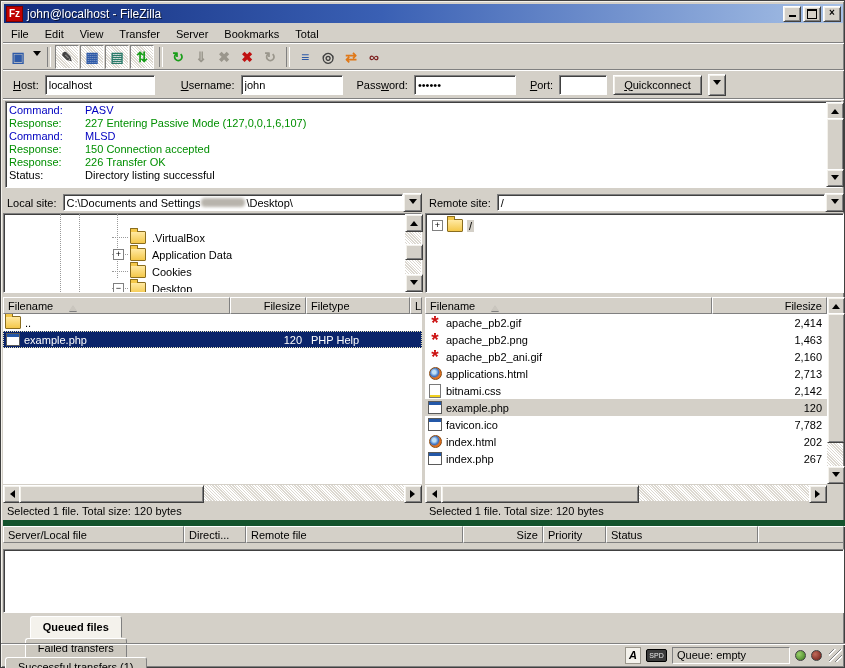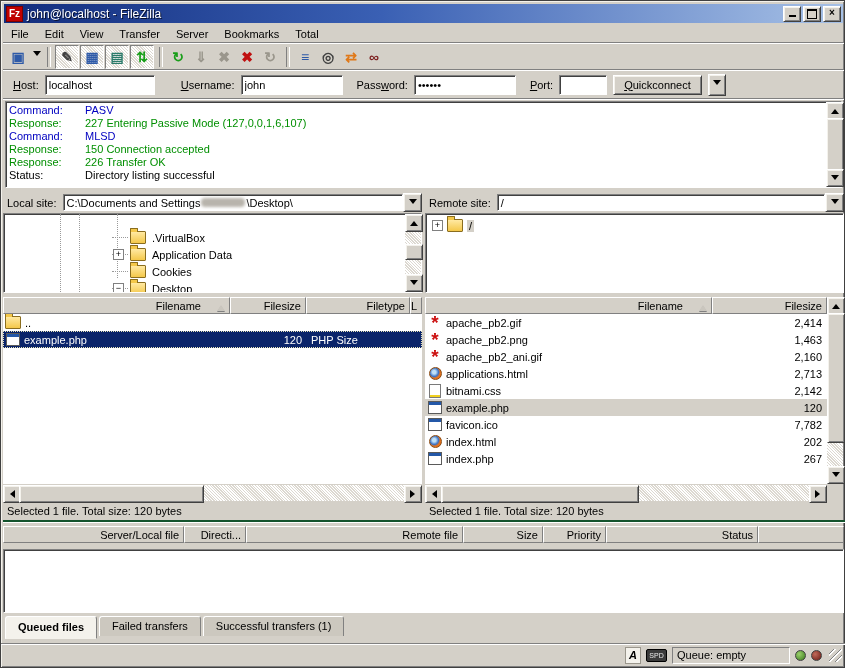--- a/index.html
+++ b/index.html
@@ -101,43 +101,43 @@
       box-shadow:inset 0 3px 0 #2458a8;}
   .fi.firefox::before{content:"";width:11px;height:11px;border-radius:50%;border:1px solid #8a4a10;
       background:radial-gradient(circle at 38% 38%,#bfe0f8 0 18%,#3a72c4 45%,#e8721c 62% 100%);}
   .fi.css::before{content:"";width:10px;height:12px;background:#fff;border:1px solid #7a7a7a;
       box-shadow:inset 0 -2px 0 #f0d020;}
   .fi.apache{color:#cc1111;font-size:19px;font-weight:bold;line-height:10px;}
   
   .listhdr{position:absolute;height:17px;display:flex;}
   .hcell{border:1px solid;border-color:#fff #808080 #808080 #fff;background:#d4d0c8;
          box-sizing:border-box;display:flex;align-items:center;padding:0 4px;overflow:hidden;
-         white-space:nowrap;cursor:pointer;justify-content:flex-end;}
+         white-space:nowrap;cursor:pointer;}
   .hcell.right{justify-content:flex-end;}
   .sortasc{width:0;height:0;border:4px solid transparent;border-bottom:6px solid #cac6be;
            margin-left:16px;filter:drop-shadow(0 1px 0 #808080);}
   
   .listbody{position:absolute;background:#fff;overflow:hidden;}
   .lrow{display:flex;height:17px;align-items:center;padding-left:2px;white-space:nowrap;cursor:default;}
   .lrow.sel-active{background:#0a246a;color:#fff;outline:1px dotted #e8e4b8;outline-offset:-1px;}
   .lrow.sel-inactive{background:#d4d0c8;}
   .lc-name{width:204px;overflow:hidden;}
   .lc-size{width:74px;text-align:right;flex:none;}
   .lc-type{width:100px;padding-left:9px;flex:none;overflow:hidden;}
   .lc-mod{flex:1;padding-left:9px;overflow:hidden;}
   .rc-name{flex:1;overflow:hidden;}
   .rc-size{width:92px;text-align:right;padding-right:5px;flex:none;}
   
   .panestatus{position:absolute;height:17px;line-height:17px;padding-left:4px;
-              border-bottom:2px solid #14532d;box-shadow:0 1px 0 #fff;}
+              border-bottom:6px solid #14532d;box-shadow:0 1px 0 #fff;}
   
   .qbody{position:absolute;background:#fff;border:1px solid;border-color:#808080 #fff #fff #808080;
          box-shadow:inset 1px 1px 0 #404040;box-sizing:border-box;}
   
-  .tabsrow{position:absolute;display:flex;align-items:flex-start;}
+  .tabsrow{position:absolute;display:flex;align-items:center;flex-direction:column;}
   .tab{height:19px;line-height:18px;padding:0 12px;background:#ccc8bf;border:1px solid;
        border-color:#fff #808080 #808080 #fff;border-bottom:none;margin-right:2px;
        border-radius:3px 3px 0 0;cursor:pointer;white-space:nowrap;}
   .tab.active{background:#f4f2ec;font-weight:bold;height:21px;line-height:20px;border-bottom:1px solid #f4f2ec;}
   
   .statusbar{left:0;bottom:2px;width:845px;height:21px;border-top:1px solid #fff;
              box-shadow:0 -1px 0 #808080;display:flex;align-items:center;justify-content:flex-end;
              padding-right:4px;box-sizing:border-box;gap:5px;}
   .sb-icon-a{width:14px;height:15px;background:#f4f2ec;border:1px solid #9a968c;text-align:center;
              line-height:14px;font-weight:bold;font-style:italic;font-size:11px;}
@@ -342,21 +342,21 @@
 
   <div class="listbody" style="left:2px;top:313px;width:419px;height:170px">
     <div class="lrow">
       <span class="ico-folder"></span>
       <span class="lc-name">..</span>
     </div>
     <div class="lrow sel-active">
       <span class="fi php"></span>
       <span class="lc-name">example.php</span>
       <span class="lc-size">120</span>
-      <span class="lc-type">PHP Size</span>
+      <span class="lc-type">PHP Help</span>
       <span class="lc-mod">1</span>
     </div>
   </div>
 
   <div class="hscroll" style="left:2px;top:484px;width:419px">
     <div class="sb-btn raised" style="left:0;top:0">
         <span class="tri-left"></span>
       </div>
     <div class="sb-thumb raised" style="left:16px;top:0;width:183px;height:16px"></div>
     <div class="sb-btn raised" style="right:0;top:0">

